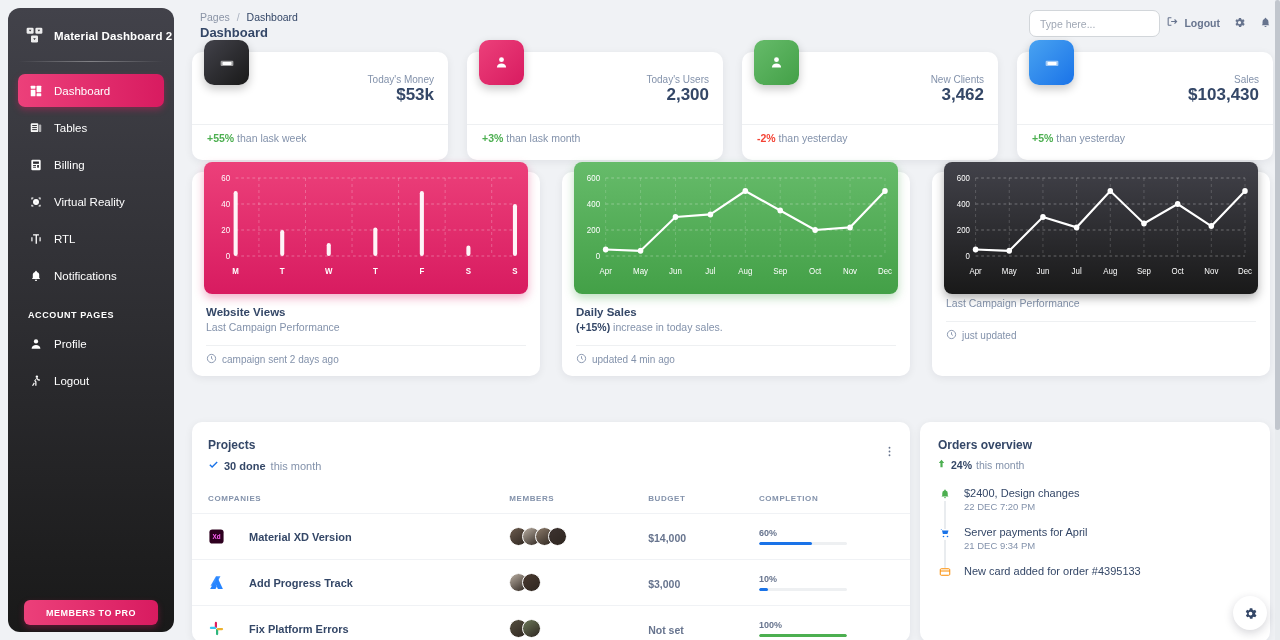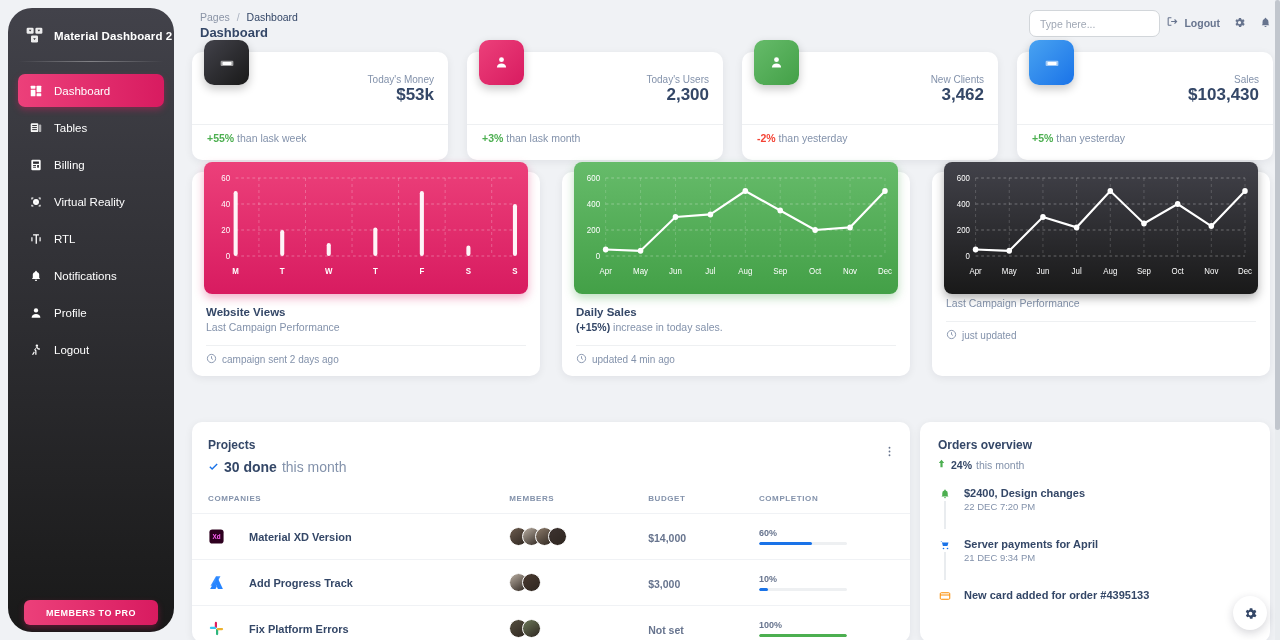--- a/index.html
+++ b/index.html
@@ -9,21 +9,21 @@
     background: #f0f2f5;
     overflow: hidden;
   }
   body { position: relative; }
 
   
   #sidebar {
     position: absolute; left: 8px; top: 8px;
     width: 166px; height: 624px;
     background: linear-gradient(180deg,#42424a 0%,#191919 100%);
-    border-radius: 24px;
+    border-radius: 12px;
     color: #fff;
     overflow: hidden;
   }
   .brand {
     display: flex; align-items: center; gap: 9px;
     padding: 17px 16px 15px 16px;
   }
   .brand-logo { width: 21px; height: 21px; flex: 0 0 21px; }
   .brand-name {
     font-size: 11.5px; font-weight: bold; letter-spacing: .1px;
@@ -145,21 +145,21 @@
 
   
   #projects-card {
     position: absolute; left: 2px; top: 374px;
     width: 718px; height: 220px;
     background: #fff; border-radius: 10px;
     box-shadow: 0 2px 8px rgba(20,20,43,.07);
     overflow: hidden;
   }
   .proj-title { position: absolute; left: 16px; top: 16px; font-size: 12px; font-weight: bold; color: #344767; }
-  .proj-sub { position: absolute; left: 16px; top: 37px; font-size: 14px; color: #8392ab; display: flex; align-items: center; gap: 5px; }
+  .proj-sub { position: absolute; left: 16px; top: 37px; font-size: 11px; color: #8392ab; display: flex; align-items: center; gap: 5px; }
   .proj-sub b { color: #344767; font-weight: bold; }
   .kebab { position: absolute; right: 14px; top: 22px; cursor: pointer; }
   .proj-table { position: absolute; left: 0; right: 0; top: 66px; width: 100%; border-collapse: collapse; }
   .proj-table th {
     font-size: 8px; letter-spacing: .6px; color: #8392ab;
     text-transform: uppercase; text-align: left; font-weight: bold;
     padding: 6px 0 10px 0;
   }
   .proj-table td { padding: 13px 0; border-top: 1px solid #f0f2f5; vertical-align: middle; }
   .col-company { padding-left: 16px !important; width: 315px; }
@@ -190,21 +190,21 @@
     overflow: hidden;
   }
   .ord-title { padding: 16px 16px 0 18px; font-size: 12px; font-weight: bold; color: #344767; }
   .ord-sub { padding: 6px 16px 0 16px; font-size: 10.5px; color: #8392ab; display: flex; align-items: center; gap: 4px; }
   .ord-sub b { color: #344767; font-weight: bold; }
   .timeline { position: relative; margin: 16px 0 0 18px; }
   .tl-item { position: relative; padding: 0 0 14px 26px; }
   .tl-line { position: absolute; left: 6px; top: 14px; bottom: -3px; width: 1.5px; background: #e9ecef; }
   .tl-item:last-child .tl-line { display: none; }
   .tl-icon { position: absolute; left: 0; top: 0; width: 13px; height: 13px; display: flex; align-items: center; justify-content: center; }
-  .tl-title { font-size: 11px; font-weight: bold; color: #344767; margin-top: 12px; }
+  .tl-title { font-size: 11px; font-weight: normal; color: #344767; }
   .tl-time { font-size: 9.5px; color: #8392ab; margin-top: 2px; }
 
   .fab {
     position: absolute; right: 13px; bottom: 10px;
     width: 34px; height: 34px; border-radius: 50%;
     background: #fff; box-shadow: 0 3px 10px rgba(20,20,43,.18);
     display: flex; align-items: center; justify-content: center;
     cursor: pointer; z-index: 20;
   }
   .scrollbar {
@@ -291,20 +291,21 @@
     <div class="nav-item">
       <span class="nav-icon">
         <svg viewBox="0 0 24 24" width="14" height="14" fill="#fff">
           <path d="M12 3a1.5 1.5 0 011.5 1.5v.6A5.5 5.5 0 0117.5 11v4l1.5 2H5l1.5-2v-4a5.5 5.5 0 014-5.9v-.6A1.5 1.5 0 0112 3z"></path>
           <path d="M10 18.5a2 2 0 004 0z"></path>
         </svg>
       </span>
       <span>Notifications</span>
     </div>
 
+    <div class="nav-section">ACCOUNT PAGES</div>
 
     <div class="nav-item">
       <span class="nav-icon">
         <svg viewBox="0 0 24 24" width="14" height="14" fill="#fff">
           <circle cx="12" cy="7.5" r="3.7"></circle>
           <path d="M4.5 20c0-4 3.4-6.2 7.5-6.2S19.5 16 19.5 20z"></path>
         </svg>
       </span>
       <span>Profile</span>
     </div>

